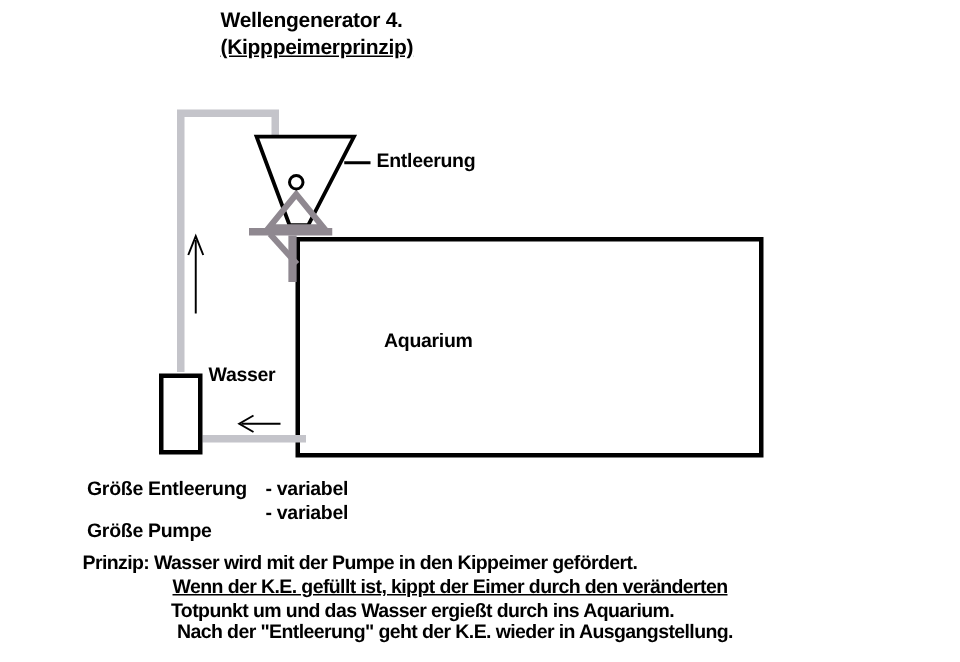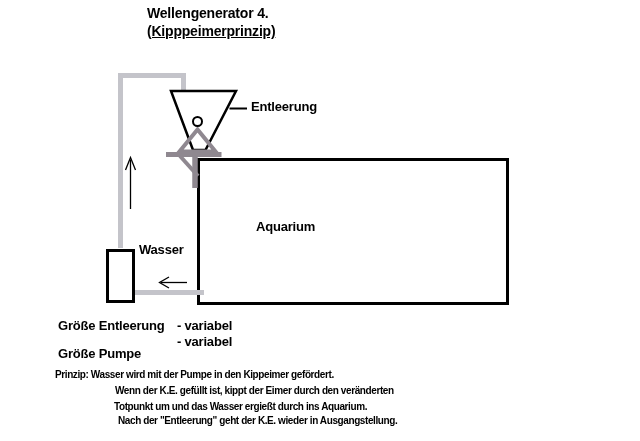--- a/index.html
+++ b/index.html
@@ -4,21 +4,21 @@
 <style>
   html,body{margin:0;padding:0;background:#ffffff;}
   body{
     width:640px;height:441px;position:relative;overflow:hidden;
     font-family:"Liberation Sans","DejaVu Sans",sans-serif;
     font-weight:bold;color:#000;
   }
   .abs{position:absolute;white-space:nowrap;}
   .t14{font-size:14px;line-height:17px;letter-spacing:-0.2px;}
   .t13{font-size:13px;line-height:16px;letter-spacing:-0.2px;}
-  .tp{font-size:10px;line-height:16px;letter-spacing:-0.4px;}
+  .tp{font-size:13px;line-height:16px;letter-spacing:-0.4px;}
   svg{position:absolute;left:0;top:0;}
   .ink{stroke:#000;fill:none;}
   .pipe{stroke:var(--pipe,#c4c4ca);fill:none;}
   .stand{stroke:var(--stand,#8f8890);fill:none;}
 </style>
 </head>
 <body>
 
 <svg width="640" height="441" viewBox="0 0 640 441">
 
@@ -64,15 +64,15 @@
 <div>
   <span class="abs t13" style="left:58px;top:318px;">Größe Entleerung</span>
   <span class="abs t13" style="left:177px;top:318px;">- variabel</span>
 </div>
 <div>
   <span class="abs t13" style="left:58px;top:334px;margin-top:12px;">Größe Pumpe</span>
   <span class="abs t13" style="left:177px;top:334px;">- variabel</span>
 </div>
 
 <div class="abs tp" style="left:55px;top:367px;">Prinzip: Wasser wird mit der Pumpe in den Kippeimer gefördert.</div>
-<div class="abs tp" style="left:115px;top:383px;">Wenn der K.E. gefüllt ist, kippt der Eimer durch den veränderten</div>
+<div class="abs tp" style="left:115px;top:383px;text-decoration:underline;">Wenn der K.E. gefüllt ist, kippt der Eimer durch den veränderten</div>
 <div class="abs tp" style="left:114px;top:399px;">Totpunkt um und das Wasser ergießt durch ins Aquarium.</div>
 <div class="abs tp" style="left:118px;top:413px;">Nach der "Entleerung" geht der K.E. wieder in Ausgangstellung.</div>
 
 </body></html>

